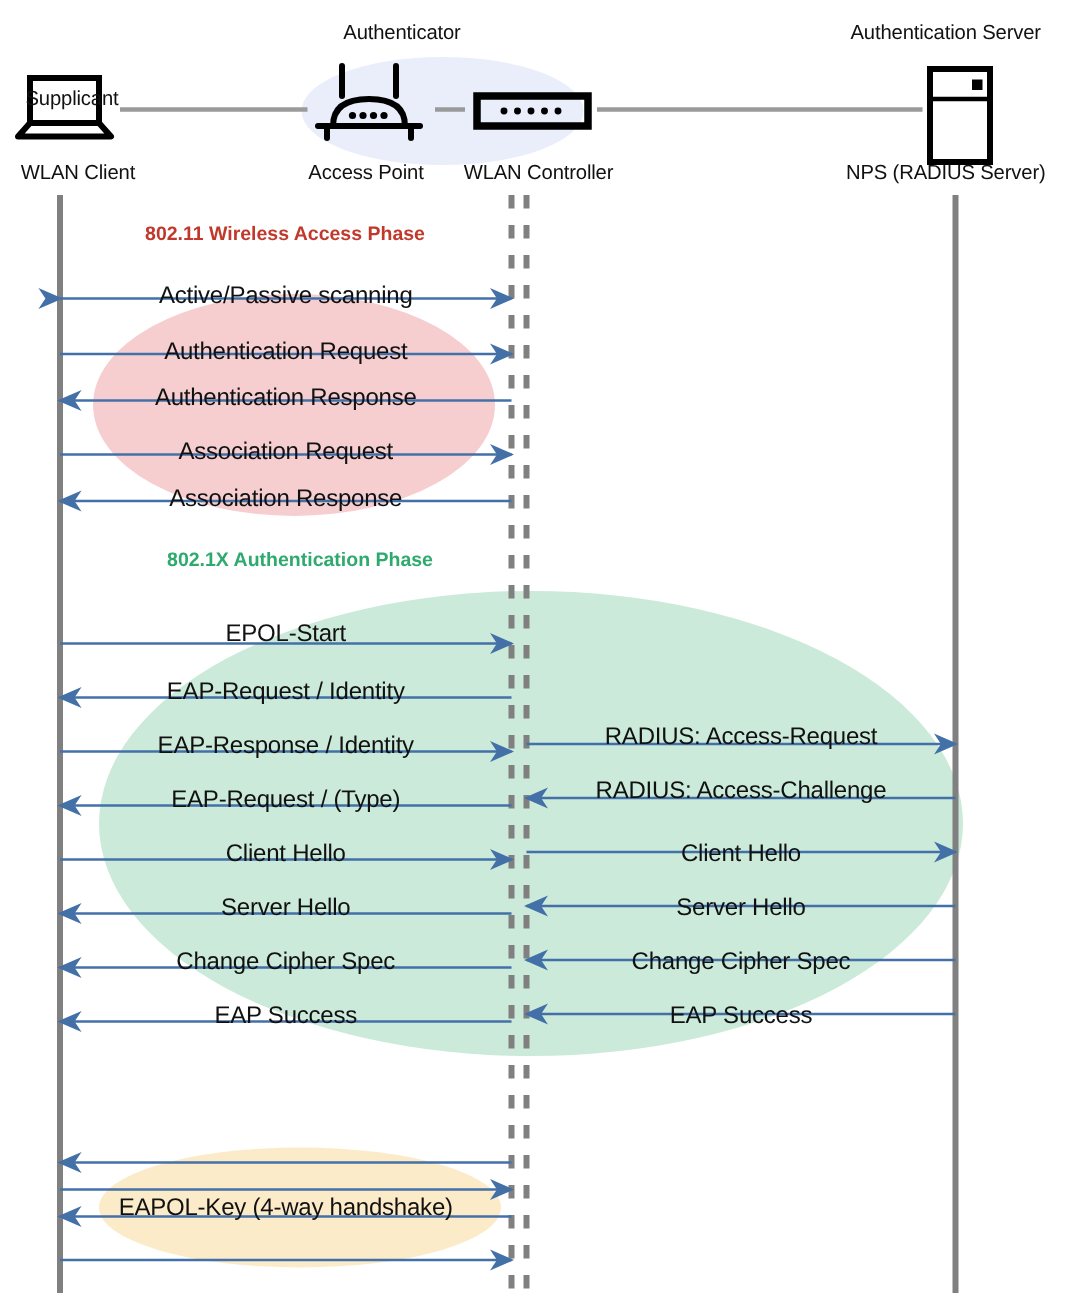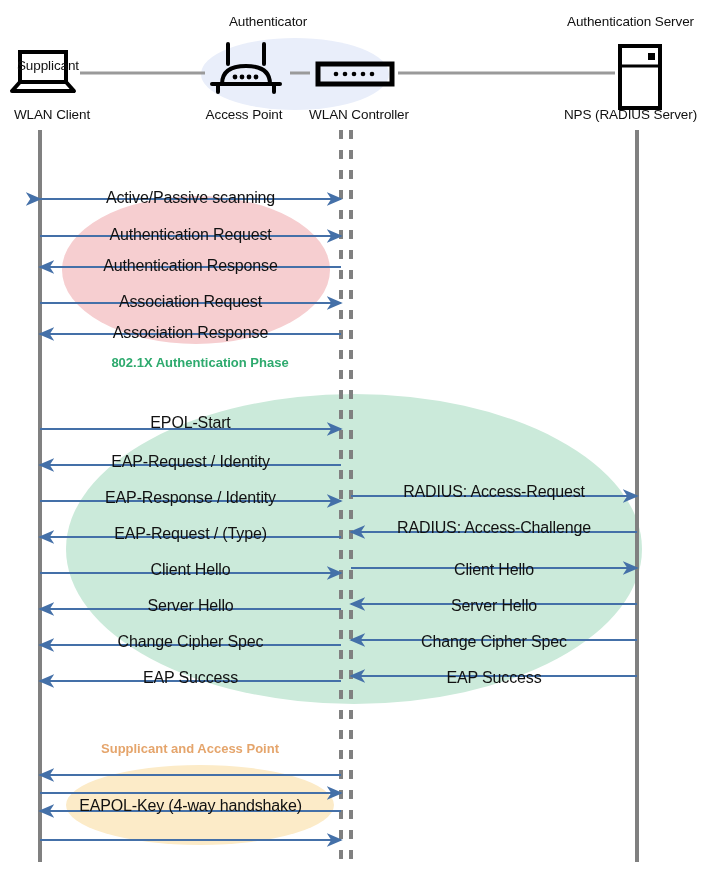--- a/index.html
+++ b/index.html
@@ -159,24 +159,24 @@
         <line x1="637" y1="604" x2="351" y2="604" marker-end="url(#ah-r)"></line>
         <line x1="637" y1="640" x2="351" y2="640" marker-end="url(#ah-r)"></line>
         <line x1="637" y1="676" x2="351" y2="676" marker-end="url(#ah-r)"></line>
         <line x1="341" y1="775" x2="40" y2="775" marker-end="url(#ah-r)"></line>
         <line x1="40" y1="793" x2="341" y2="793" marker-end="url(#ah-r)"></line>
         <line x1="341" y1="811" x2="40" y2="811" marker-end="url(#ah-r)"></line>
         <line x1="40" y1="840" x2="341" y2="840" marker-end="url(#ah-r)"></line>
       </g>
   </svg>
 
+  <div class="phase-title" id="pt-0" style="left: 40px; top: 147px; width: 300px; color: rgb(192, 57, 43);">802.11 Wireless Access Phase</div>
 
-  <div class="phase-title" id="pt-1" style="left: 40px; top: 354px; width: 320px; color: rgb(46, 170, 110);">802.1X Authentication Phase</div>
+  <div class="phase-title" id="pt-1" style="left: 40px; top: 364px; width: 320px; color: rgb(46, 170, 110);">802.1X Authentication Phase</div>
 
-  <div class="phase-title" id="pt-2b" style="left: 40px; top: 740px; width: 300px; color: rgb(229, 165, 108);">Supplicant and Access Point</div>
 
   <div id="label-layer">
       <div class="msg-label" style="left: 20.5px; top: 189px; width: 340px;">Active/Passive scanning</div>
       <div class="msg-label" style="left: 20.5px; top: 226px; width: 340px;">Authentication Request</div>
       <div class="msg-label" style="left: 20.5px; top: 257px; width: 340px;">Authentication Response</div>
       <div class="msg-label" style="left: 20.5px; top: 293px; width: 340px;">Association Request</div>
       <div class="msg-label" style="left: 20.5px; top: 324px; width: 340px;">Association Response</div>
       <div class="msg-label" style="left: 20.5px; top: 414px; width: 340px;">EPOL-Start</div>
       <div class="msg-label" style="left: 20.5px; top: 453px; width: 340px;">EAP-Request / Identity</div>
       <div class="msg-label" style="left: 20.5px; top: 489px; width: 340px;">EAP-Response / Identity</div>

